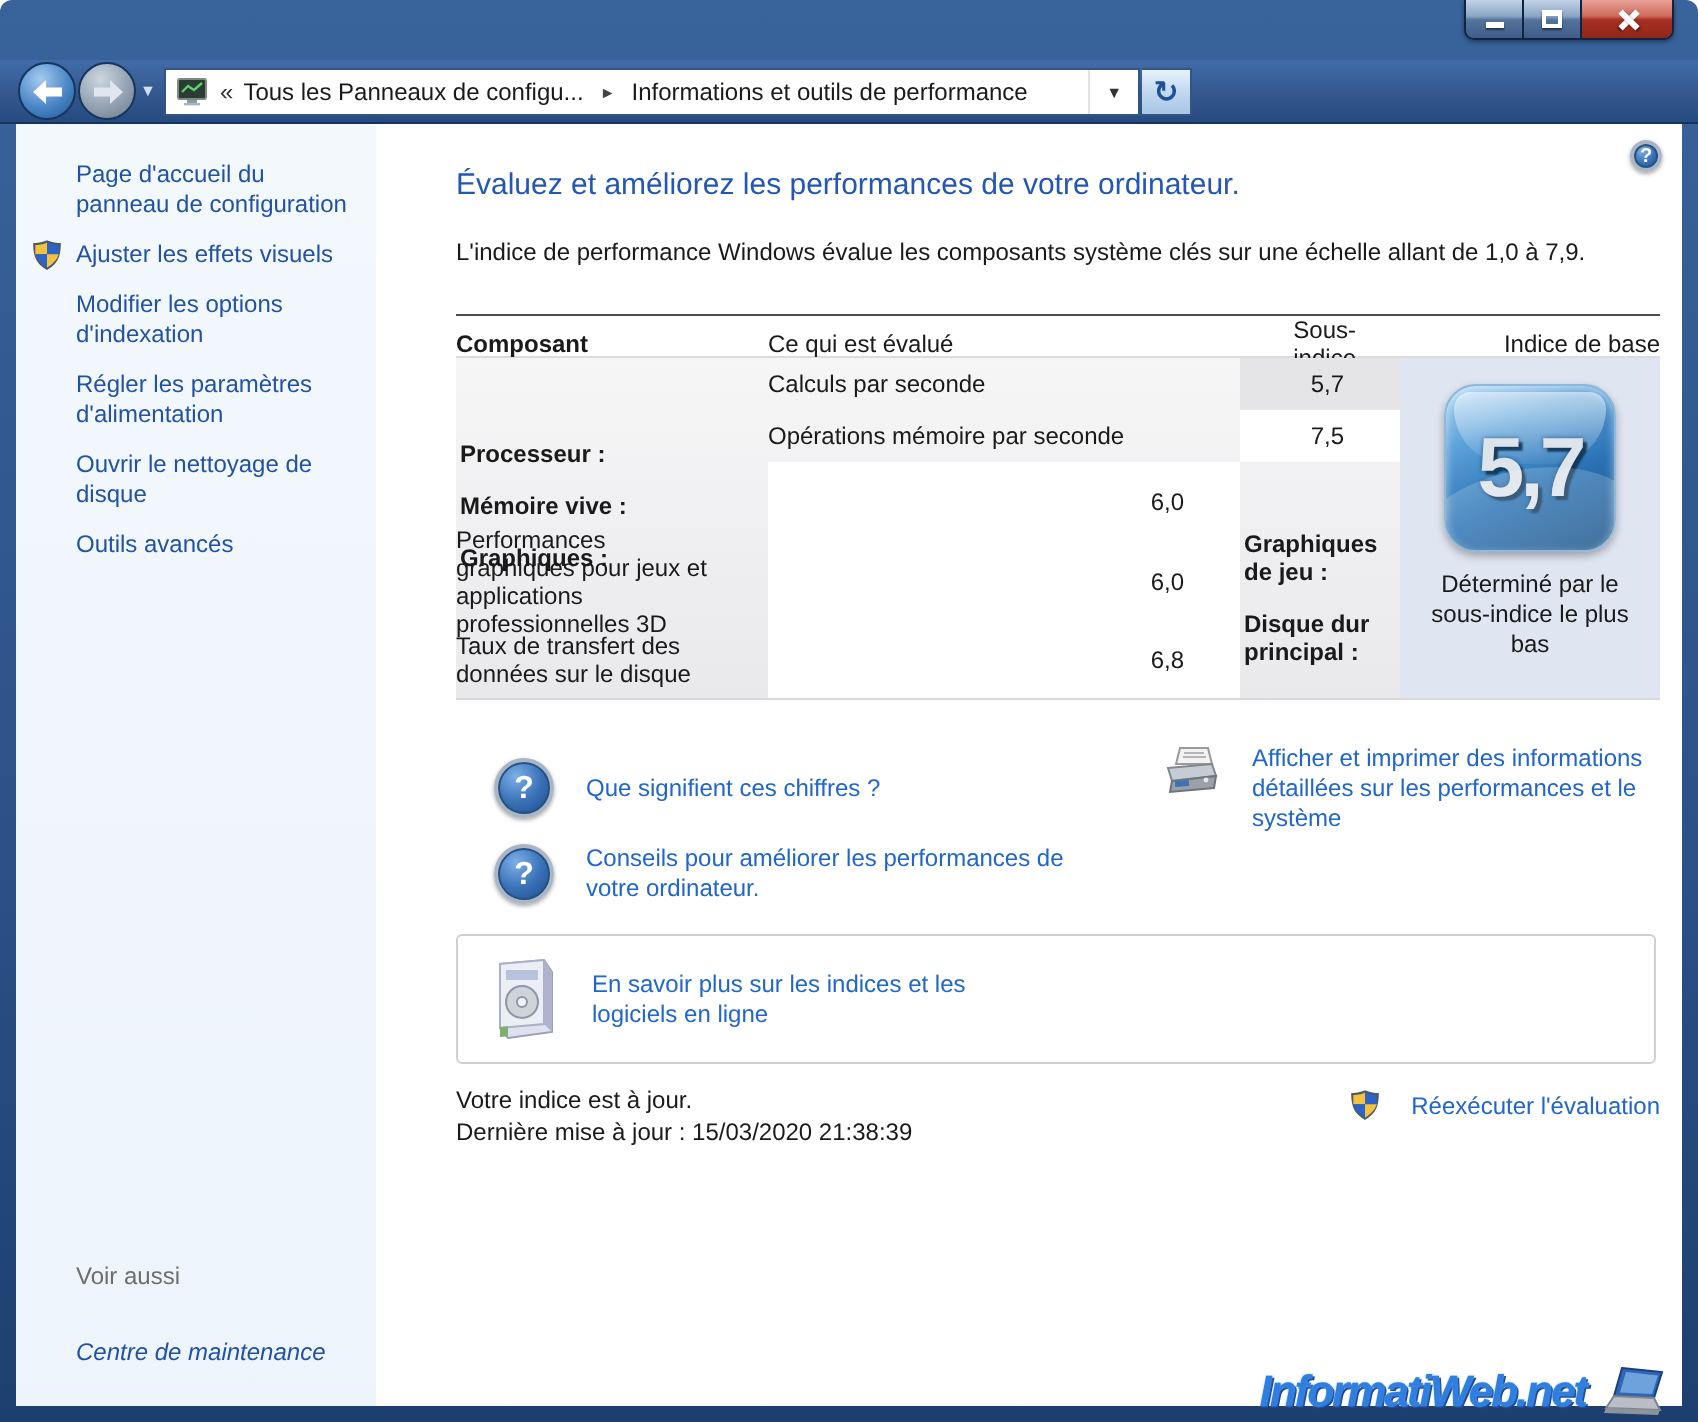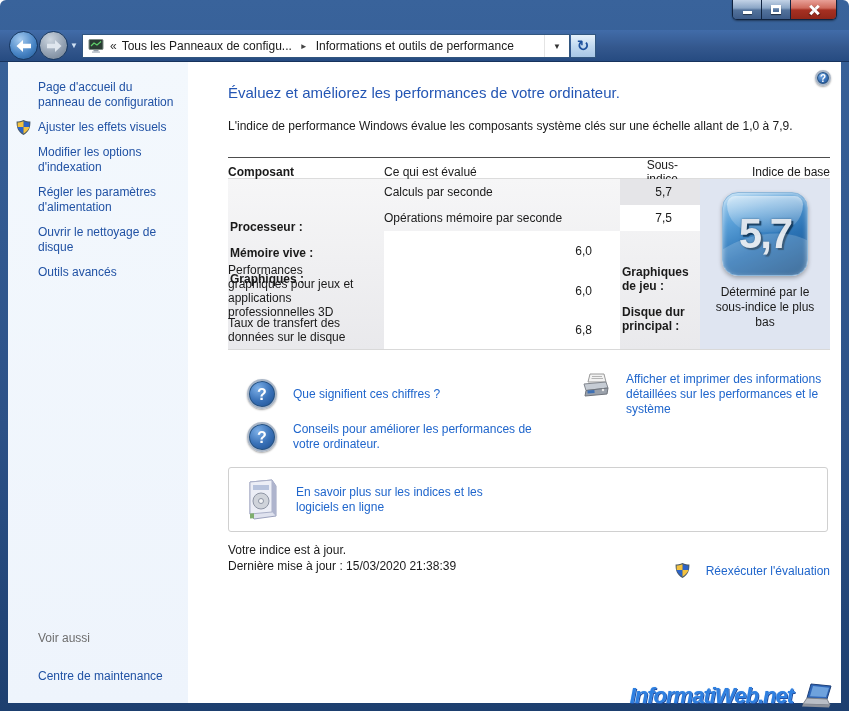--- a/index.html
+++ b/index.html
@@ -53,21 +53,21 @@
   .search-ph { font-size:12px; font-style:italic; color:#8a8f96; flex:1; }
   
   .client { position:absolute; top:62px; left:8px; right:8px; bottom:8px; background:#fff; }
   .sidebar { position:absolute; left:0; top:0; bottom:0; width:180px;
     background:linear-gradient(180deg,#f3f8fd 0%,#eef4fc 100%); }
   .side-list { padding:18px 10px 0 30px; }
   .side-item { position:relative; font-size:12px; line-height:15px; color:#2152a4; margin-bottom:10px; cursor:pointer; }
   .side-shield { position:absolute; left:-23px; top:-1px; }
   .see-also { position:absolute; left:30px; bottom:20px; font-size:12px; }
   .see-also-h { color:#6e6e6e; margin-bottom:24px; }
-  .see-also a { color:#2152a4; text-decoration:none; cursor:pointer; }
+  .see-also a { color:#2152a4; text-decoration:none; cursor:pointer;font-style:italic; }
   .content { position:absolute; left:200px; right:0; top:0; bottom:0; background:#fff; }
   .help-icon { position:absolute; top:8px; right:10px; }
   .circle-help { border-radius:50%; border:2px solid #aab6c6; box-shadow:0 1px 2px rgba(0,0,0,.35), inset 0 0 0 1px #27527f;
     background:radial-gradient(circle at 35% 28%,#7db0e8 0%,#3a72b8 50%,#1a4a8c 100%);
     color:#fff; font-weight:bold; display:flex; align-items:center; justify-content:center; cursor:pointer; }
   .ch-16 { width:16px; height:16px; font-size:10px; }
   .ch-30 { width:30px; height:30px; font-size:16px; flex:none; }
   .page-title { position:absolute; left:20px; top:22px; font-size:15px; color:#2456b4; }
   .page-sub { position:absolute; left:20px; top:57px; font-size:12px; color:#1a1a1a; }
   
@@ -101,21 +101,21 @@
   .link-row { position:absolute; display:flex; align-items:center; gap:16px; font-size:12px; line-height:15px; }
   .lr-q1 { left:39px; top:317px; width:310px; }
   .lr-q2 { left:39px; top:360px; width:310px; }
   .lr-print { left:372px; top:310px; width:250px; align-items:flex-start; }
   .printer-svg, .box-svg { flex:none; }
   .online-box { position:absolute; left:20px; top:405px; width:600px; height:65px;
     border:1px solid #d0d0d0; border-radius:3px; display:flex; align-items:center; gap:16px; padding-left:15px;
     font-size:12px; line-height:15px; }
   .online-box a.task { width:230px; }
   .status { position:absolute; left:20px; top:480px; font-size:12px; line-height:16px; color:#1a1a1a; }
-  .rerun { position:absolute; right:11px; top:500px; display:flex; align-items:center; gap:15px; font-size:12px; }
+  .rerun { position:absolute; right:11px; top:482px; display:flex; align-items:center; gap:15px; font-size:12px; }
   
   .watermark { position:absolute; right:16px; bottom:2px; display:flex; align-items:flex-end; gap:4px; z-index:10; }
   .wm-text { font-size:22px; font-weight:bold; font-style:italic; color:#2e7fe0;
     text-shadow:0 0 1px #8fc0f2, 1px 1px 0 #14449c; letter-spacing:-1px; }
 </style>
 </head>
 <body>
 
 <div class="window">
 

